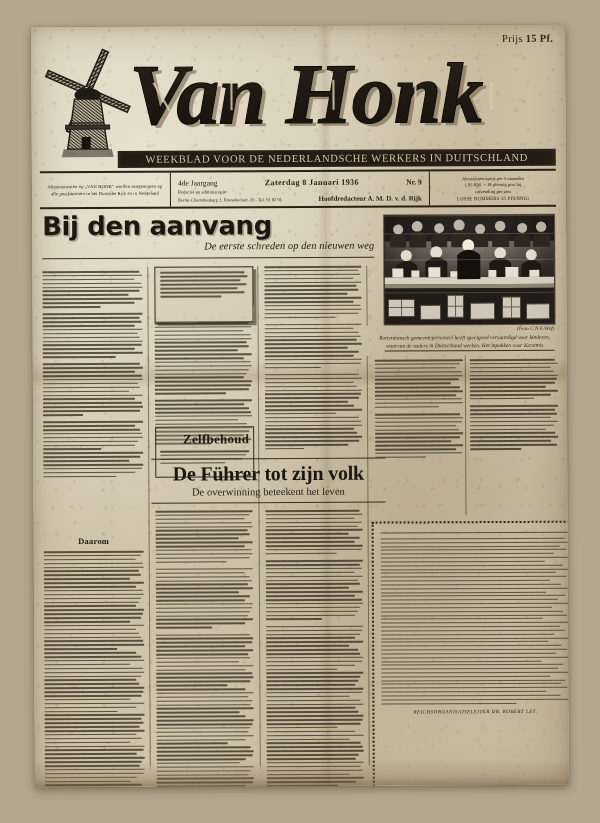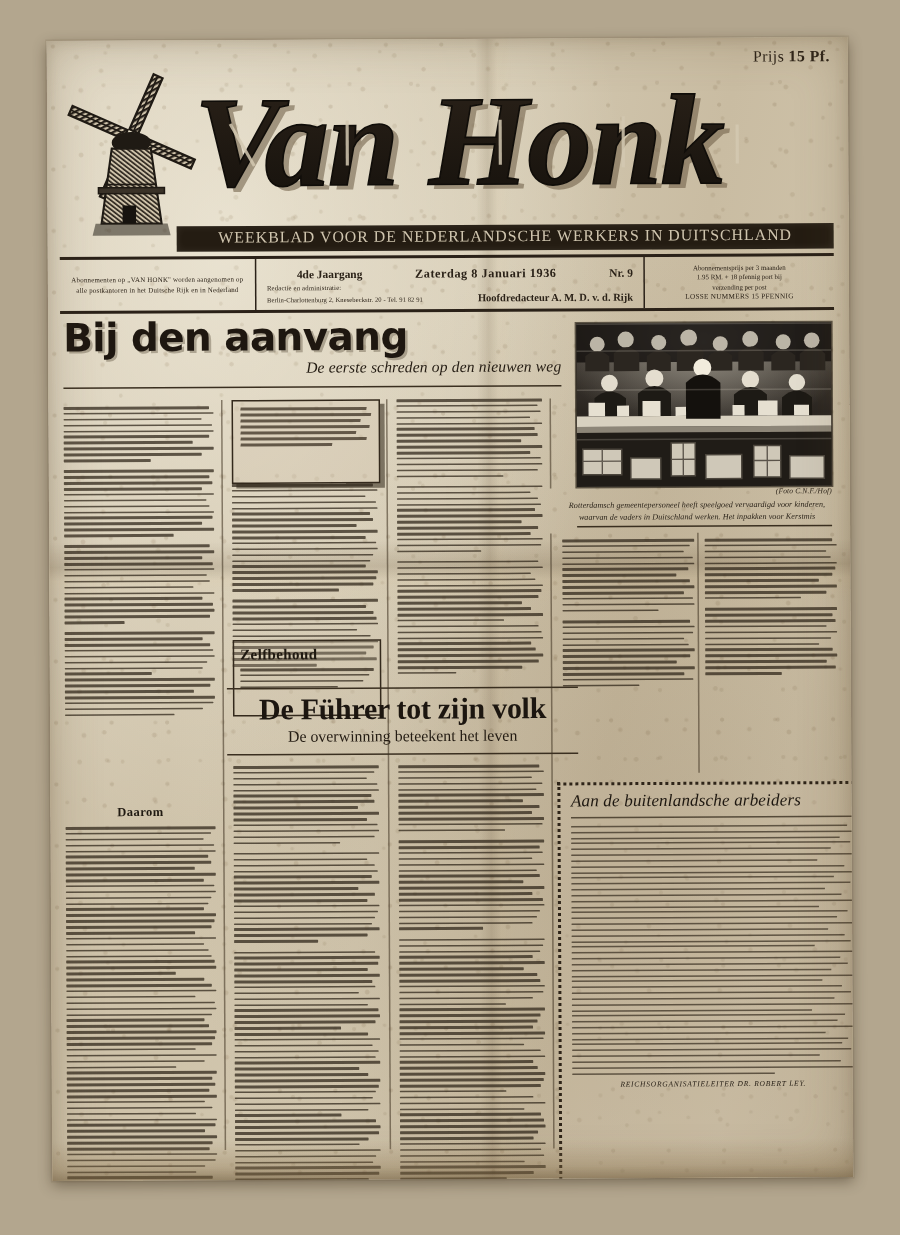--- a/index.html
+++ b/index.html
@@ -80,21 +80,21 @@
     position:absolute;left:8px;top:144px;width:516px;height:34px;
     border-top:2.2px solid #2a2118;border-bottom:2.2px solid #2a2118;
     display:flex;align-items:stretch;color:#2b2218;
   }
   .ib-cell{padding:2px 4px 0;display:flex;flex-direction:column;justify-content:center;}
   .ib-l{width:122px;text-align:center;font-size:4.6px;line-height:1.45;letter-spacing:.15px;border-right:1.6px solid #2a2118;}
   .ib-m{flex:1;position:relative;padding-left:7px;padding-right:7px;border-right:1.6px solid #2a2118;}
   .ib-r{width:118px;text-align:center;font-size:4.6px;line-height:1.45;}
   .ib-row{display:flex;align-items:baseline;justify-content:space-between;}
   .ib-row1{margin-top:1px;}
-  .jaargang{font-size:7.6px;font-weight:bold;margin-left:20px;}
+  .jaargang{font-size:7.6px;font-weight:normal;}
   .datum{font-size:8.2px;font-weight:bold;letter-spacing:.35px;}
   .nr{font-size:7.6px;font-weight:bold;}
   .redactie{font-size:4.5px;margin-top:2px;letter-spacing:.1px;}
   .adres{font-size:4.4px;letter-spacing:.05px;}
   .hoofd{font-size:7px;font-weight:bold;}
   .ib-row2{display:flex;align-items:baseline;justify-content:space-between;margin-top:1px;}
   .ib-r .rline{display:block;}
   .ib-r .caps{font-size:4.8px;letter-spacing:.2px;}
 
   
@@ -150,22 +150,22 @@
     box-shadow:3px 3px 0 rgba(46,36,22,.55);padding:4px 5px;
   }
   .qbox .ln{background:#342a1c;opacity:.72;height:1.5px;margin-bottom:2.5px;transform:skewX(-9deg);}
 
   
   .zbox{
     position:absolute;border:1.2px solid #33291c;padding:3px 4px 4px;
     background:rgba(206,194,170,.25);
   }
   .zhead{
-    font-family:"Liberation Serif",serif;font-weight:bold;font-size:10px;
-    text-align:left;color:#1f1911;margin:1px 0 3px;letter-spacing:.25px;
+    font-family:"Liberation Serif",serif;font-weight:bold;font-size:13px;
+    text-align:right;color:#1f1911;margin:1px 0 3px;letter-spacing:.25px;
   }
 
   
   .photo{
     position:absolute;left:352px;top:190px;width:170px;height:109px;
     background:#1b1712;overflow:hidden;
     box-shadow:0 0 0 1px rgba(30,24,16,.65);
   }
   .photo svg{display:block;}
   .photocredit{
@@ -873,21 +873,20 @@
             <div class="ln s4"></div>
             <div class="ln s5"></div>
             <div class="ln s2"></div>
           <div class="ln s3"></div>
             <div class="ln s7"></div>
 
         </div>
       </div>
 
       <div class="appeal">
-        <div class="ap-h1">Aan de buitenlandsche arbeiders</div>
         <div class="ap-rule"></div>
         <div class="ap-body">
           <div class="ln" style="width:98%"></div>
             <div class="ln" style="width:100%"></div>
           <div class="ln" style="width:95%"></div>
             <div class="ln" style="width:99%"></div>
           <div class="ln" style="width:92%"></div>
             <div class="ln" style="width:100%"></div>
           <div class="ln" style="width:87%"></div>
             <div class="ln" style="width:97%"></div>

